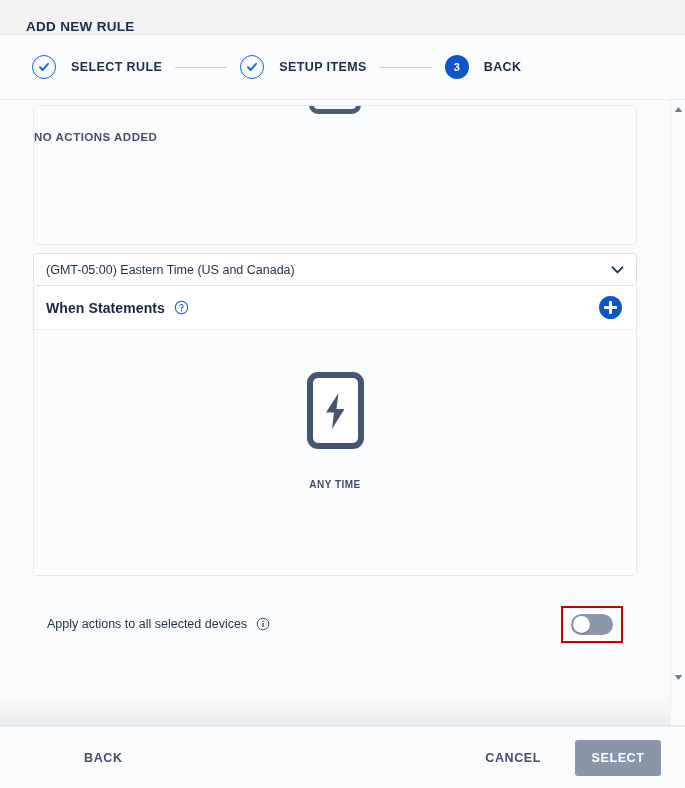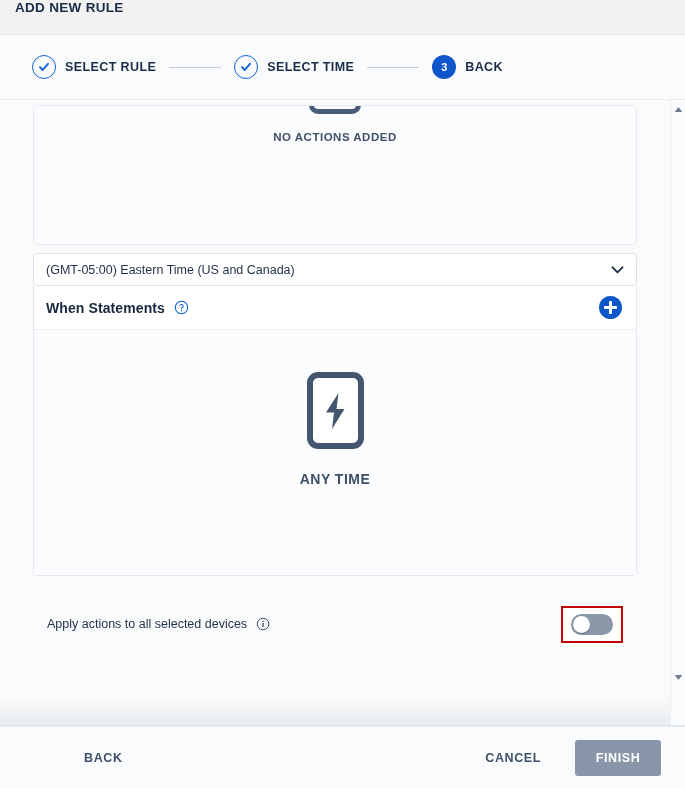--- a/index.html
+++ b/index.html
@@ -20,22 +20,22 @@
     flex-direction: column;
     background: #fafbfc;
   }
 
   
   .titlebar {
     height: 35px;
     background: #f2f2f2;
     border-bottom: 1px solid #e6e6e6;
     display: flex;
-    align-items: flex-start;
-    padding-left: 15px;
+    align-items: flex-end;
+    padding-left: 26px;
     flex: 0 0 auto;
   }
   .titlebar-text {
     font-size: 13.5px;
     font-weight: bold;
     letter-spacing: 0.3px;
     color: #1a2c47;
   }
 
   
@@ -44,21 +44,21 @@
     background: #fafbfc;
     border-bottom: 1px solid #eceef0;
     display: flex;
     align-items: center;
     padding-left: 32px;
     flex: 0 0 auto;
   }
   .step {
     display: flex;
     align-items: center;
-    gap: 9px;
+    gap: 15px;
   }
   .step-circle {
     width: 24px; height: 24px;
     border-radius: 50%;
     display: flex; align-items: center; justify-content: center;
     flex: 0 0 auto;
   }
   .step-circle.done {
     border: 1.6px solid #1060d6;
     background: #fafbfc;
@@ -119,21 +119,21 @@
     width: 52px;
     height: 40px;
     border: 5px solid #4a5d78;
     border-radius: 9px;
     background: transparent;
   }
   .actions-empty-label {
     position: absolute;
     top: 25px;
     left: 0; right: 0;
-    text-align: center;
+    text-align: left;
     font-size: 11.5px;
     font-weight: bold;
     letter-spacing: 0.5px;
     color: #3f5069;
   }
 
   
   .field-label {
     margin-top: 28px;
     font-size: 12.5px;
@@ -212,22 +212,22 @@
     width: 57px;
     height: 77px;
     border: 6px solid #44566f;
     border-radius: 11px;
     display: flex;
     align-items: center;
     justify-content: center;
     background: #ffffff;
   }
   .anytime-label {
-    margin-top: 22px;
-    font-size: 14px;
+    margin-top: 30px;
+    font-size: 10px;
     font-weight: bold;
     letter-spacing: 0.5px;
     color: #3d4f68;
   }
 
   
   .apply-row {
     margin-top: 29px;
     display: flex;
     align-items: center;
@@ -358,21 +358,21 @@
     </div>
 
     <div class="step-connector"></div>
 
     <div class="step">
       <span class="step-circle done">
         <svg width="14" height="14" viewBox="0 0 14 14">
           <path d="M3 7.2 L5.7 10 L11 3.8" fill="none" stroke="#1060d6" stroke-width="1.9" stroke-linecap="round" stroke-linejoin="round"></path>
         </svg>
       </span>
-      <span class="step-label">SELECT TIME</span>
+      <span class="step-label">SETUP ITEMS</span>
     </div>
 
     <div class="step-connector"></div>
 
     <div class="step">
       <span class="step-circle current">3</span>
       <span class="step-label">BACK</span>
     </div>
 
   </div>
@@ -458,16 +458,16 @@
         </svg>
       </span>
     </div>
 
   </div>
 
   <div class="footer">
     <button class="btn-text">BACK</button>
     <span class="footer-spacer"></span>
     <button class="btn-text">CANCEL</button>
-    <button class="btn-finish">FINISH</button>
+    <button class="btn-finish">SELECT</button>
   </div>
 
 </div>
 
 </body></html>

